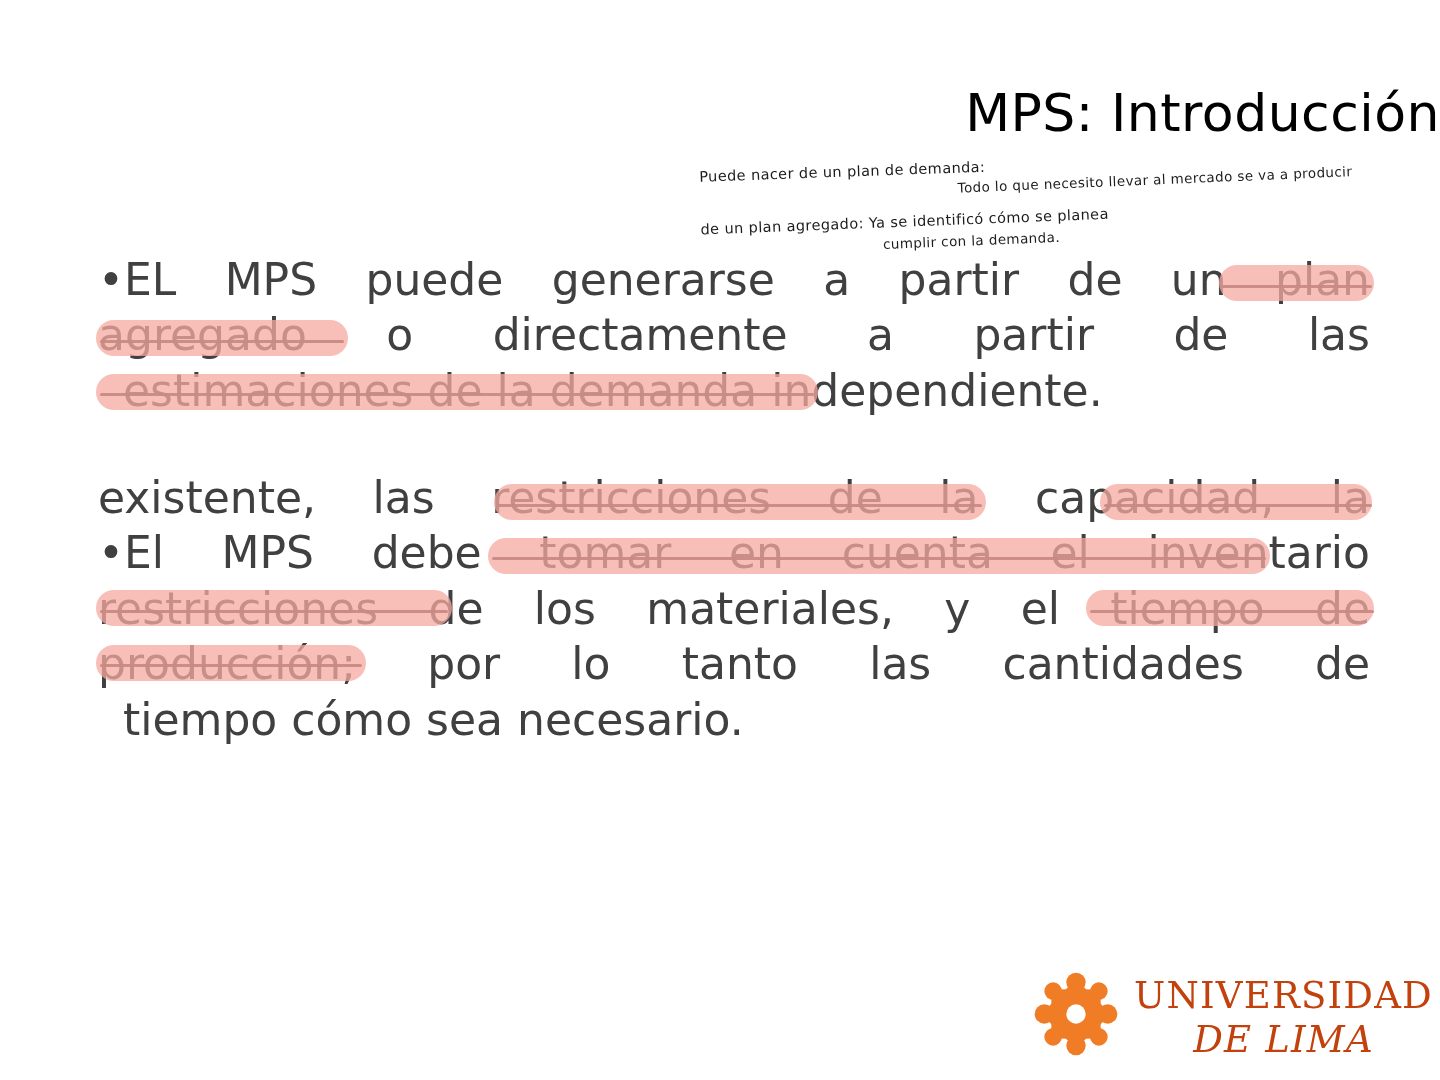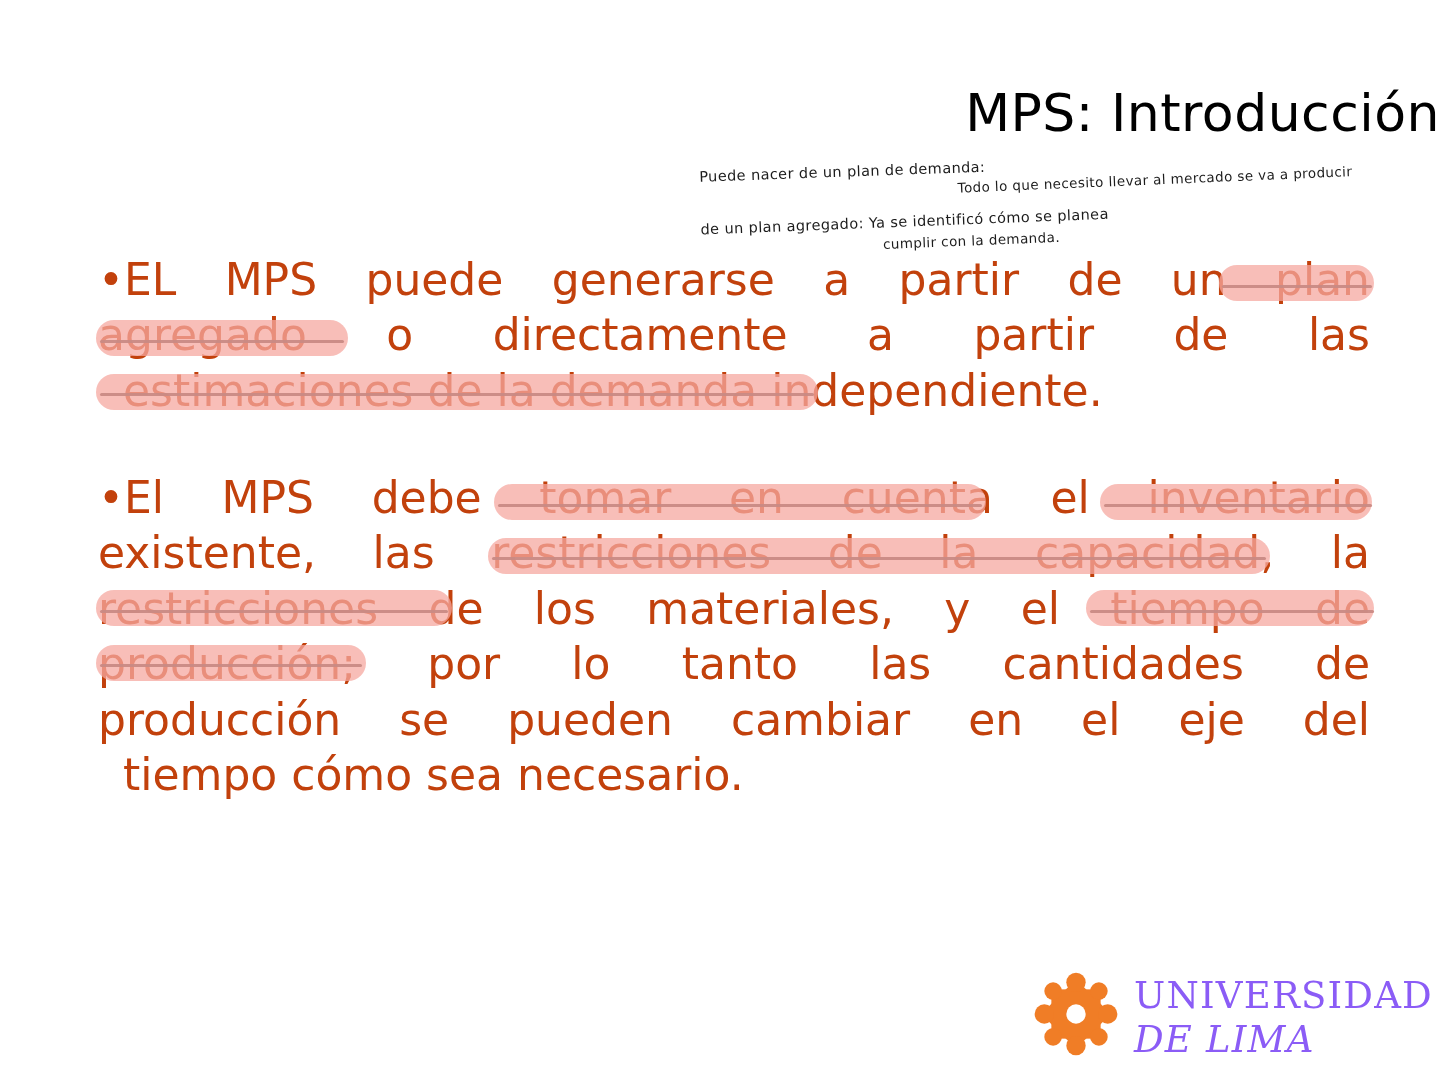--- a/index.html
+++ b/index.html
@@ -56,21 +56,21 @@
   .hw-l1 { transform: rotate(-0.6deg); }
   .hw-l2 { margin-left: 258px; margin-top: -3px; transform: rotate(-1deg); font-size: 13.5px; }
   .hw-l3 { margin-top: 12px; transform: rotate(-0.8deg); }
   .hw-l4 { margin-left: 182px; margin-top: -2px; transform: rotate(-0.9deg); font-size: 13.5px; }
 
   
   .body-block {
     position: absolute;
     left: 98px;
     width: 1272px;
-    color: #c2410c;
+    color: #404040;
     font-size: 44px;
     line-height: 1.26;
     text-align: justify;
   }
   #para-1 { top: 252px; }
   #para-2 { top: 470px; }
 
   .bullet-dot {
     font-size: 44px;
     line-height: 1;
@@ -117,25 +117,26 @@
     position: absolute;
     left: 0;
     top: 2px;
     width: 92px;
     height: 88px;
   }
   .logo-text {
     position: absolute;
     left: 104px;
     top: 6px;
-    color: #8b5cf6;
+    color: #c2410c;
     font-family: "DejaVu Serif", serif;
     font-size: 37px;
     letter-spacing: 1.2px;
     line-height: 1.18;
+    text-align: center;
   }
   .logo-text .l2 { display:block;font-style:italic; }
 </style>
 </head>
 <body>
 
 <div class="slide">
 
   <div class="title">MPS: Introducción</div>
 
@@ -148,27 +149,26 @@
 
   <div class="body-block" id="para-1">
     <div class="just-all">
       <span class="bullet-dot">•</span><span>EL MPS puede generarse a partir de un plan</span>
     </div>
     <div class="just-all">agregado o directamente a partir de las</div>
     <div class="just-left-last">estimaciones de la demanda independiente.</div>
   </div>
 
   <div class="body-block" id="para-2">
+    <div class="just-all">existente, las restricciones de la capacidad, la</div>
     <div class="just-all">
       <span class="bullet-dot">•</span><span>El MPS debe tomar en cuenta el inventario</span>
     </div>
-    <div class="just-all">existente, las restricciones de la capacidad, la</div>
     <div class="just-all">restricciones de los materiales, y el tiempo de</div>
     <div class="just-all">producción; por lo tanto las cantidades de</div>
-    <div class="just-all">producción se pueden cambiar en el eje del</div>
     <div class="just-left-last">tiempo cómo sea necesario.</div>
   </div>
 
   <div class="hl" style="left:1219px; top:265px; width:155px; height:36px;"></div>
   <div class="strike" style="left:1222px; top:285px; width:150px;"></div>
 
   <div class="hl" style="left:96px; top:320px; width:252px; height:36px;"></div>
   <div class="strike" style="left:100px; top:340px; width:244px;"></div>
 
   <div class="hl" style="left:96px; top:374px; width:722px; height:36px;"></div>

